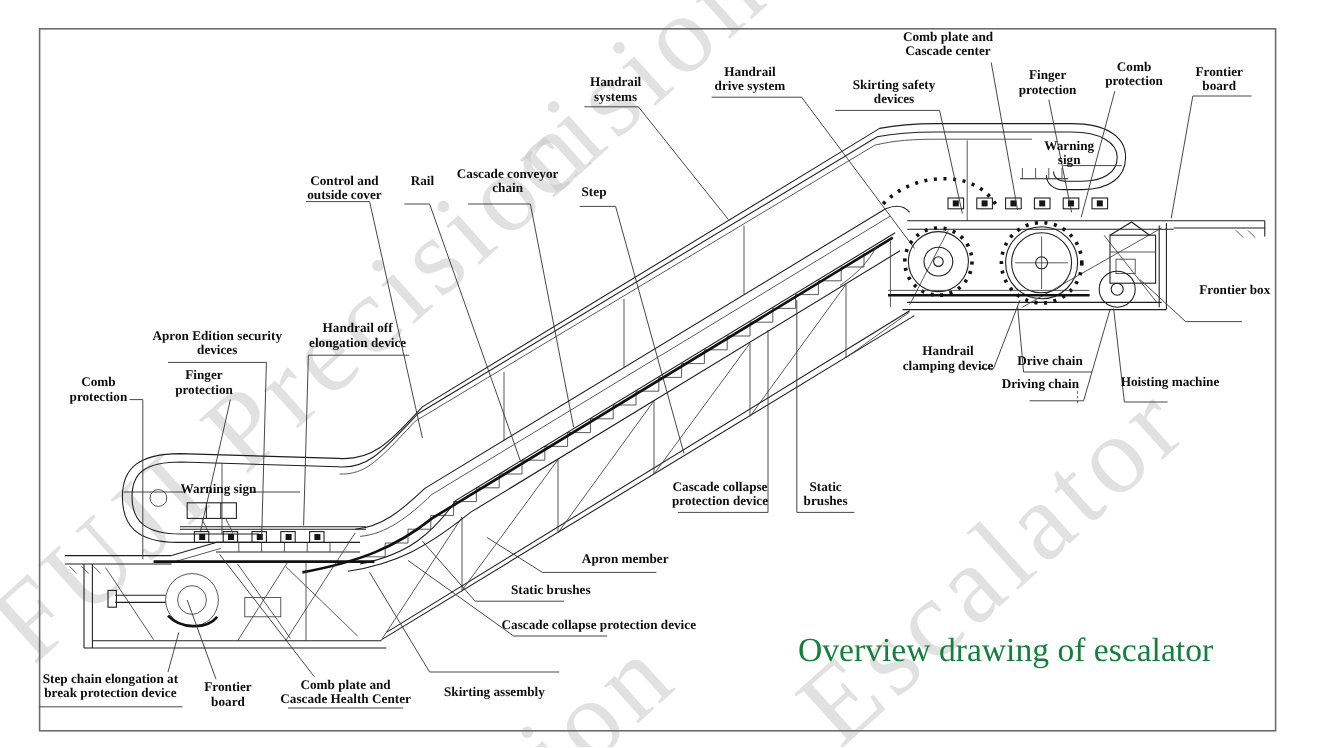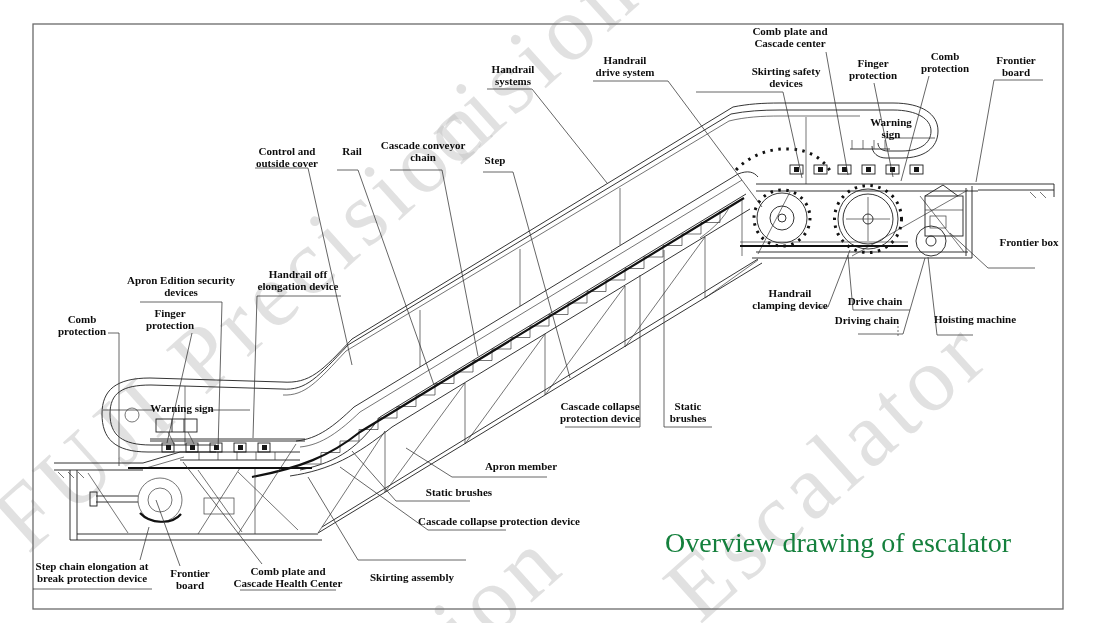--- a/index.html
+++ b/index.html
@@ -269,21 +269,21 @@
       </g>
   </svg>
 
   <div id="labels-layer">
       <div class="label" style="left: 790px; top: 26px;">Comb plate and
 Cascade center</div>
       <div class="label" style="left: 513px; top: 64px;">Handrail
 systems</div>
       <div class="label" style="left: 625px; top: 55px;">Handrail
 drive system</div>
-      <div class="label" style="left: 786px; top: 66px;">Skirting safety
+      <div class="label" style="left: 745px; top: 66px;">Skirting safety
 devices</div>
       <div class="label" style="left: 873px; top: 58px;">Finger
 protection</div>
       <div class="label" style="left: 945px; top: 51px;">Comb
 protection</div>
       <div class="label" style="left: 1016px; top: 55px;">Frontier
 board</div>
       <div class="label" style="left: 860px; top: 117px; margin-left: 31px;">Warning
 sign</div>
       <div class="label" style="left: 287px; top: 146px;">Control and

